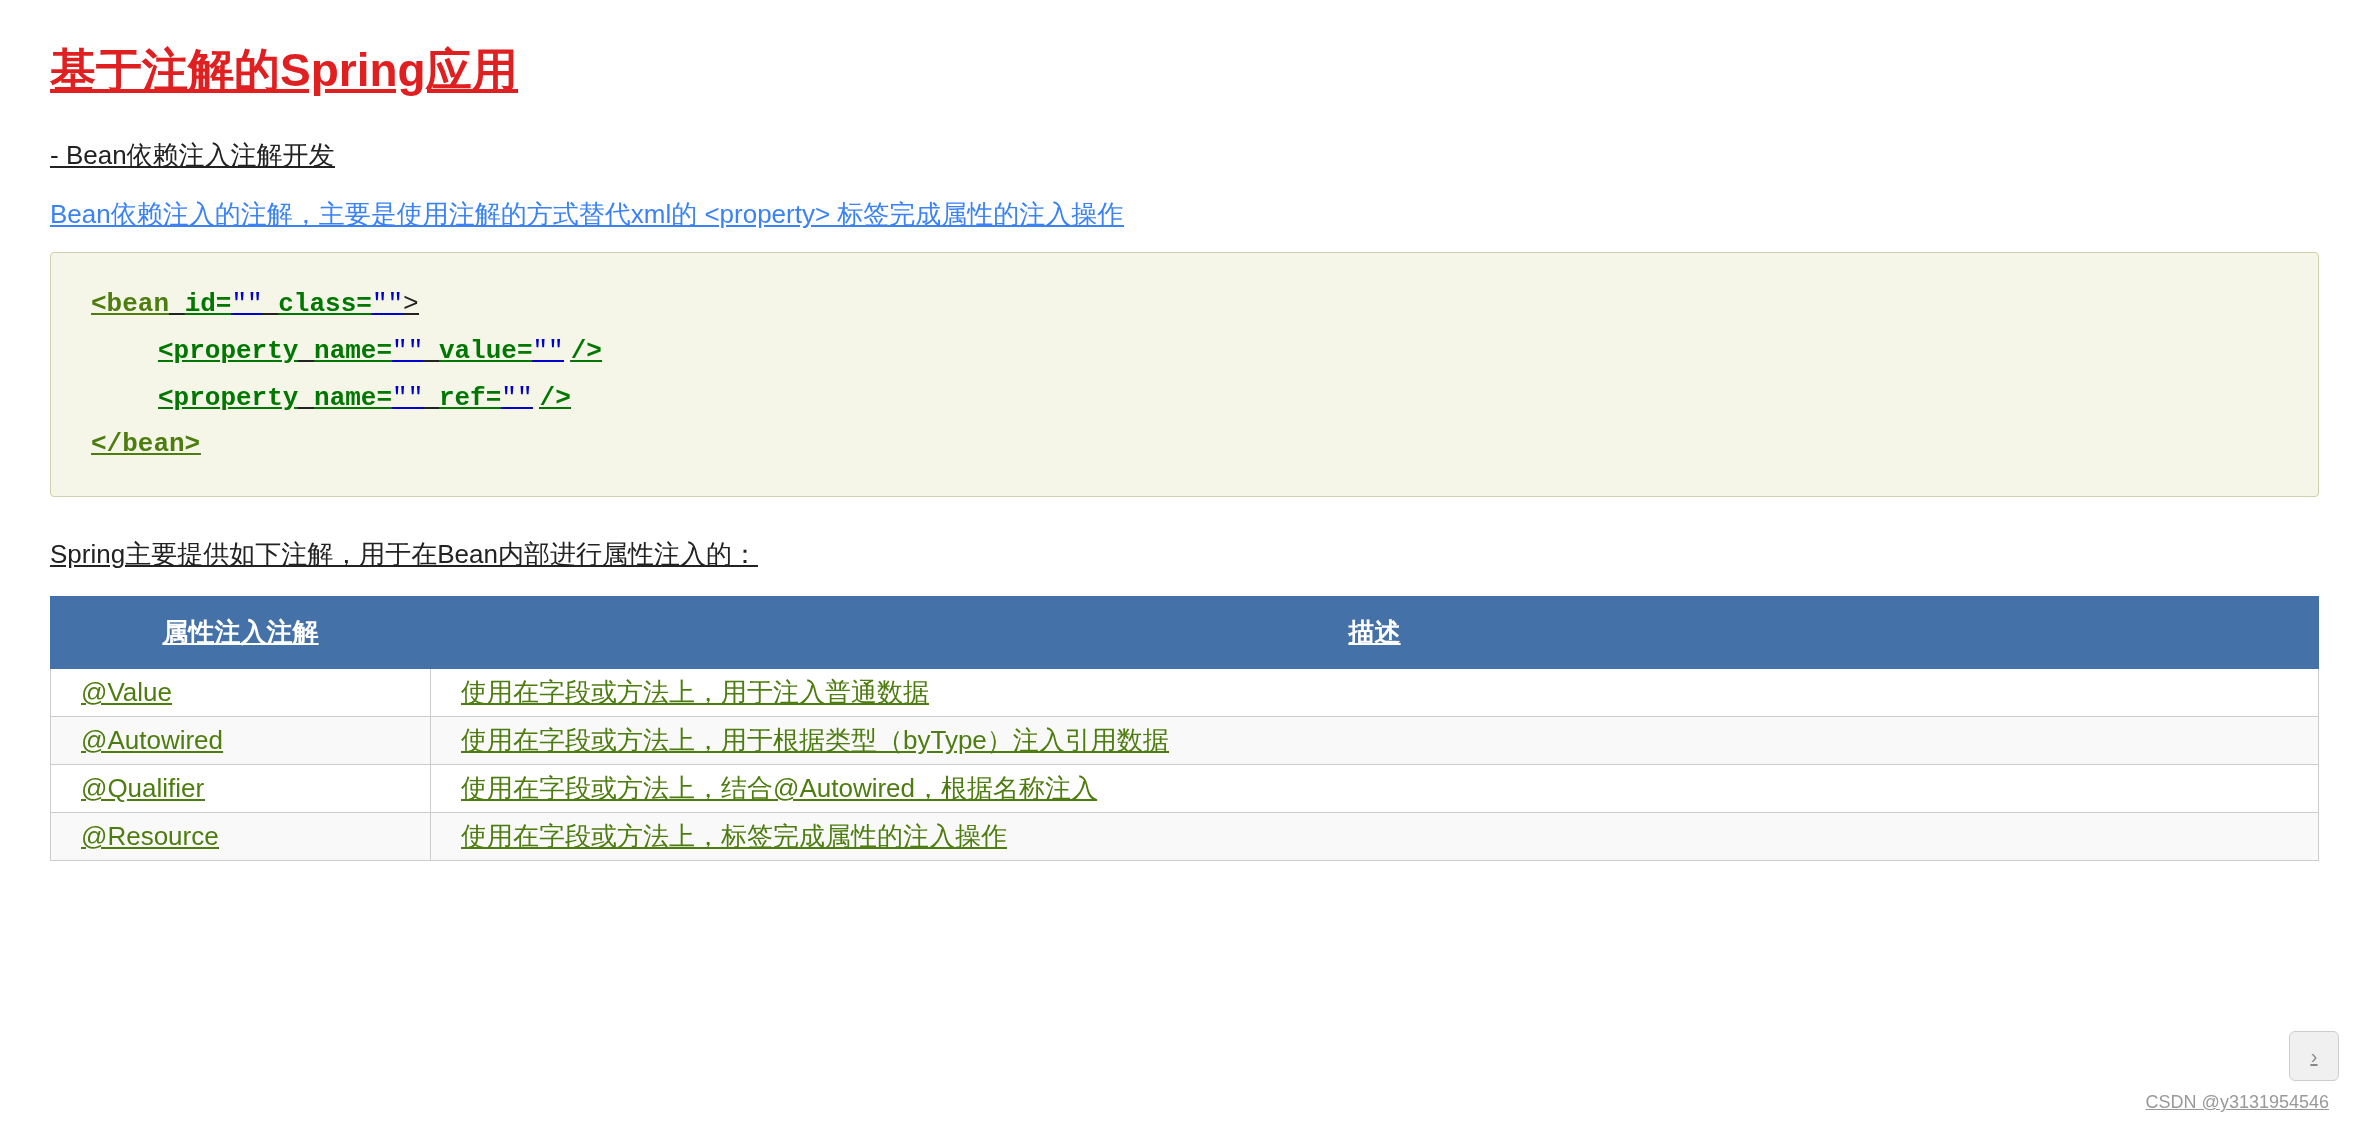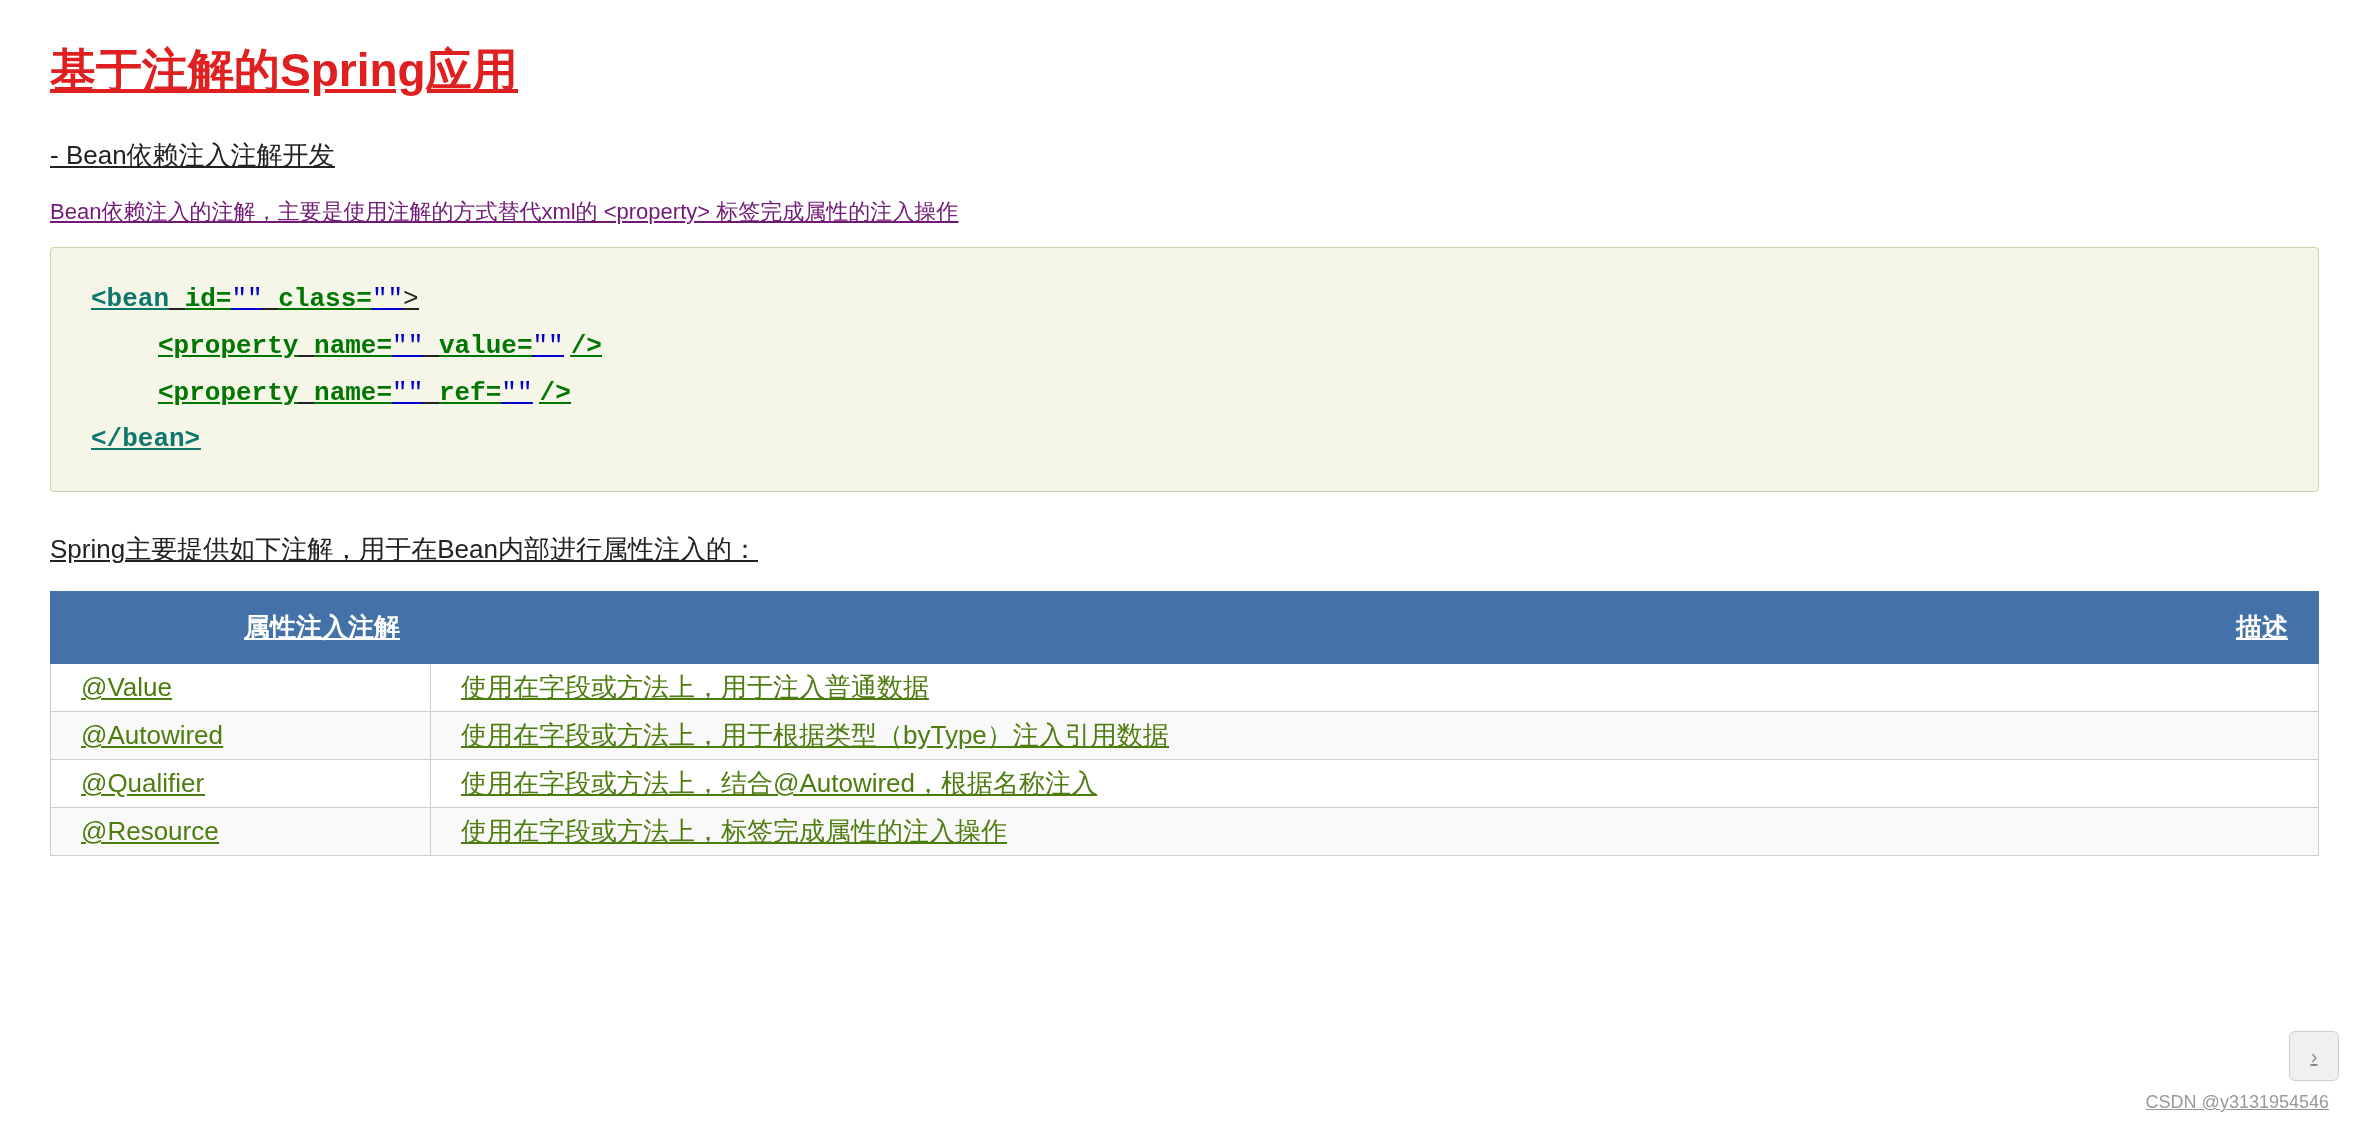--- a/index.html
+++ b/index.html
@@ -27,22 +27,22 @@
       margin-bottom: 36px;
     }
 
     .section-label {
       font-size: 26px;
       color: #222;
       margin-bottom: 24px;
     }
 
     .description {
-      font-size: 22px;
-      color: #701a75;
+      font-size: 26px;
+      color: #3b82f6;
       margin-bottom: 20px;
       margin-top: 16px;
     }
 
     .code-block {
       background: #f5f5e8;
       border: 1px solid #d0d0b0;
       border-radius: 4px;
       padding: 28px 40px;
       font-family: 'Courier New', 'Consolas', monospace;
@@ -54,21 +54,21 @@
 
     .code-line {
       display: block;
     }
 
     .code-indent {
       padding-left: 60px;
     }
 
     .kw-blue {
-      color: #0f766e;
+      color: #4d7c0f;
       font-weight: bold;
     }
 
     .kw-green {
       color: #007700;
       font-weight: bold;
       margin-left: 7px;
     }
 
     .attr-green {
@@ -92,21 +92,21 @@
       font-size: 26px;
     }
 
     .annotation-table thead tr {
       background: #4472a8;
       color: #ffffff;
     }
 
     .annotation-table thead th {
       padding: 18px 30px;
-      text-align: right;
+      text-align: center;
       font-weight: bold;
       border: 1px solid #4472a8;
     }
 
     .annotation-table tbody tr {
       background: #ffffff;
     }
 
     .annotation-table tbody tr:nth-child(even) {
       background: #f9f9f9;

